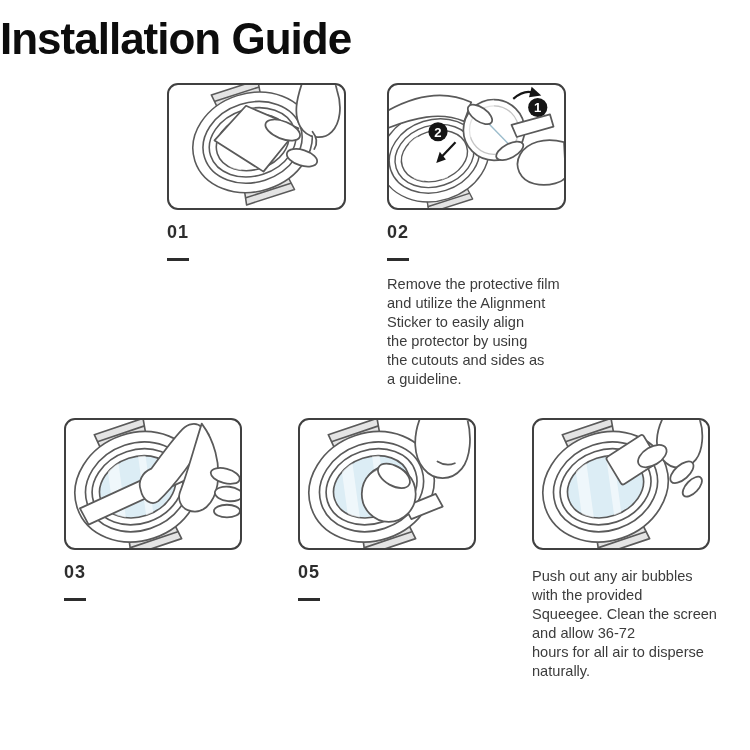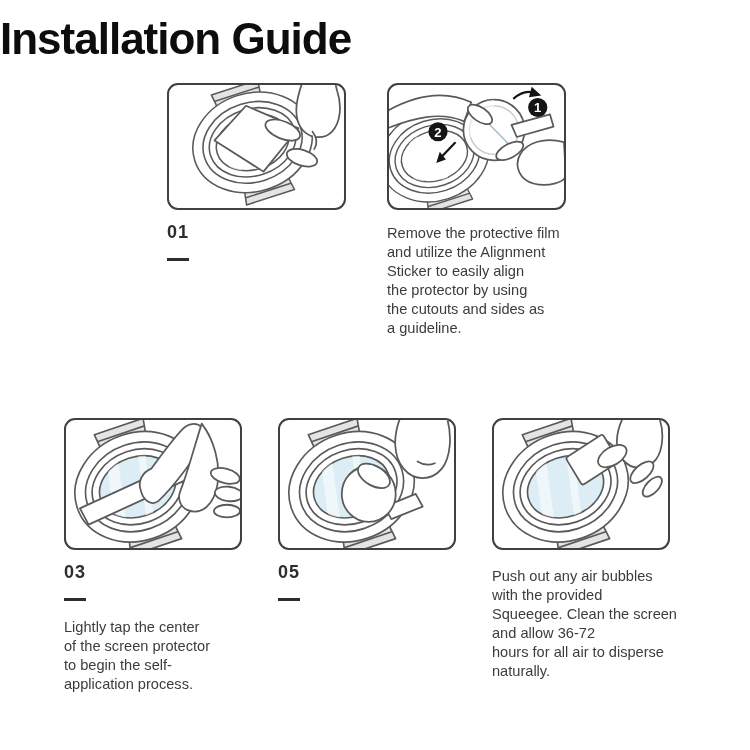--- a/index.html
+++ b/index.html
@@ -8,21 +8,21 @@
     font-family:"Liberation Sans","DejaVu Sans",sans-serif;
     color:#3c3c3c;
   }
   .title{
     position:absolute;top:14px;left:0;width:750px;margin:0;
     text-align:left;font-size:44px;font-weight:700;color:#0d0d0d;
     letter-spacing:-1px;
   }
   .row{position:absolute;display:flex;}
   .row1{top:83px;left:167px;gap:41px;}
-  .row2{top:418px;left:64px;gap:36px;}
+  .row2{top:418px;left:64px;gap:56px;}
   .col{width:179px;}
   .row2 .col{width:178px;}
   .panel{
     width:179px;height:127px;border:2.4px solid #404040;border-radius:11px;
     background:#ffffff;box-sizing:border-box;overflow:hidden;
   }
   .row2 .panel{width:178px;height:132px;}
   .panel svg{display:block;width:100%;height:100%;}
   .step-num{margin-top:13px;}
   .step-num span{
@@ -101,20 +101,21 @@
         <circle cx="170" cy="26" r="11" fill="#151515"></circle>
         <text class="badge" x="170" y="31.5">1</text>
         <circle cx="56" cy="54" r="11" fill="#151515"></circle>
         <text class="badge" x="56" y="59.5">2</text>
         <line x1="76" y1="66" x2="61" y2="82" stroke="#151515" stroke-width="2.5"></line>
         <polygon points="54,90 65,86 58,77" fill="#151515"></polygon>
         <path d="M200,66 C178,60 158,66 150,80 C142,94 150,110 166,114 C182,118 202,112 202,104 Z" class="ln"></path>
         <ellipse cx="138" cy="76" rx="17" ry="8" transform="rotate(-28 138 76)" class="ln"></ellipse>
       </svg>
     </div>
+    <div class="step-num"><span>02</span></div>
     <p class="desc">Remove the protective film
 and utilize the Alignment
 Sticker to easily align
 the protector by using
 the cutouts and sides as
 a guideline.</p>
   </div>
 </div>
 
 <div class="row row2">
@@ -126,24 +127,20 @@
         <polygon points="16,98 138,44 148,62 26,116" fill="#f5f5f5" class="ln"></polygon>
         <polygon points="138,44 164,34 172,48 148,62" fill="#e0e0e0" class="ln"></polygon>
         <path d="M86,78 C82,68 88,58 98,54 C110,38 124,20 134,10 C140,4 150,2 156,8 L164,16 C150,40 124,74 106,90 C98,96 88,88 86,78 Z" class="ln"></path>
         <path d="M156,4 C170,22 178,48 174,72 C170,94 156,106 140,100 C132,97 128,88 131,80 C140,58 148,28 156,4 Z" class="ln"></path>
         <ellipse cx="183" cy="62" rx="17" ry="8" transform="rotate(14 183 62)" class="ln"></ellipse>
         <ellipse cx="187" cy="82" rx="16" ry="8" transform="rotate(6 187 82)" class="ln"></ellipse>
         <ellipse cx="185" cy="101" rx="15" ry="7" class="ln"></ellipse>
       </svg>
     </div>
     <div class="step-num"><span>03</span></div>
-    <p class="desc">Lightly tap the center
-of the screen protector
-to begin the self-
-application process.</p>
   </div>
 
   <div class="col">
     <div class="panel">
       <svg viewBox="0 0 200 142" preserveAspectRatio="none">
         <use href="#watch" transform="translate(-8,0) scale(0.95)" style="--screen:#dcedf5"></use>
         <polygon points="120,96 156,82 164,96 128,110" fill="#f0f0f0" class="ln"></polygon>
         <circle cx="102" cy="82" r="31" fill="#cfe7f1" class="ln"></circle>
         <path d="M78,62 A31,31 0 0 1 126,68" fill="none" stroke="rgba(90,90,90,0.55)" stroke-width="1.6"></path>
         <ellipse cx="108" cy="62" rx="20" ry="11" transform="rotate(28 108 62)" class="ln"></ellipse>

